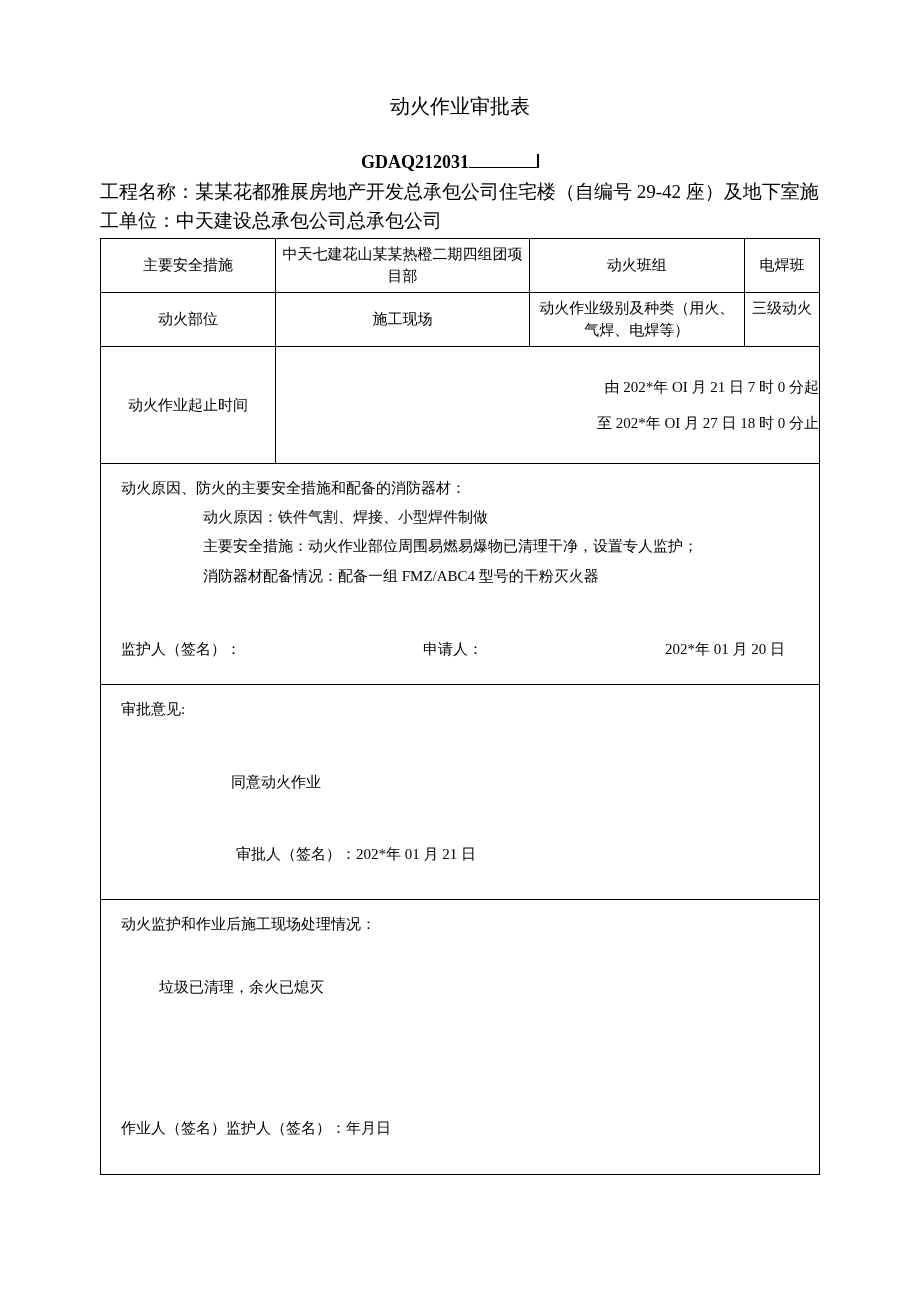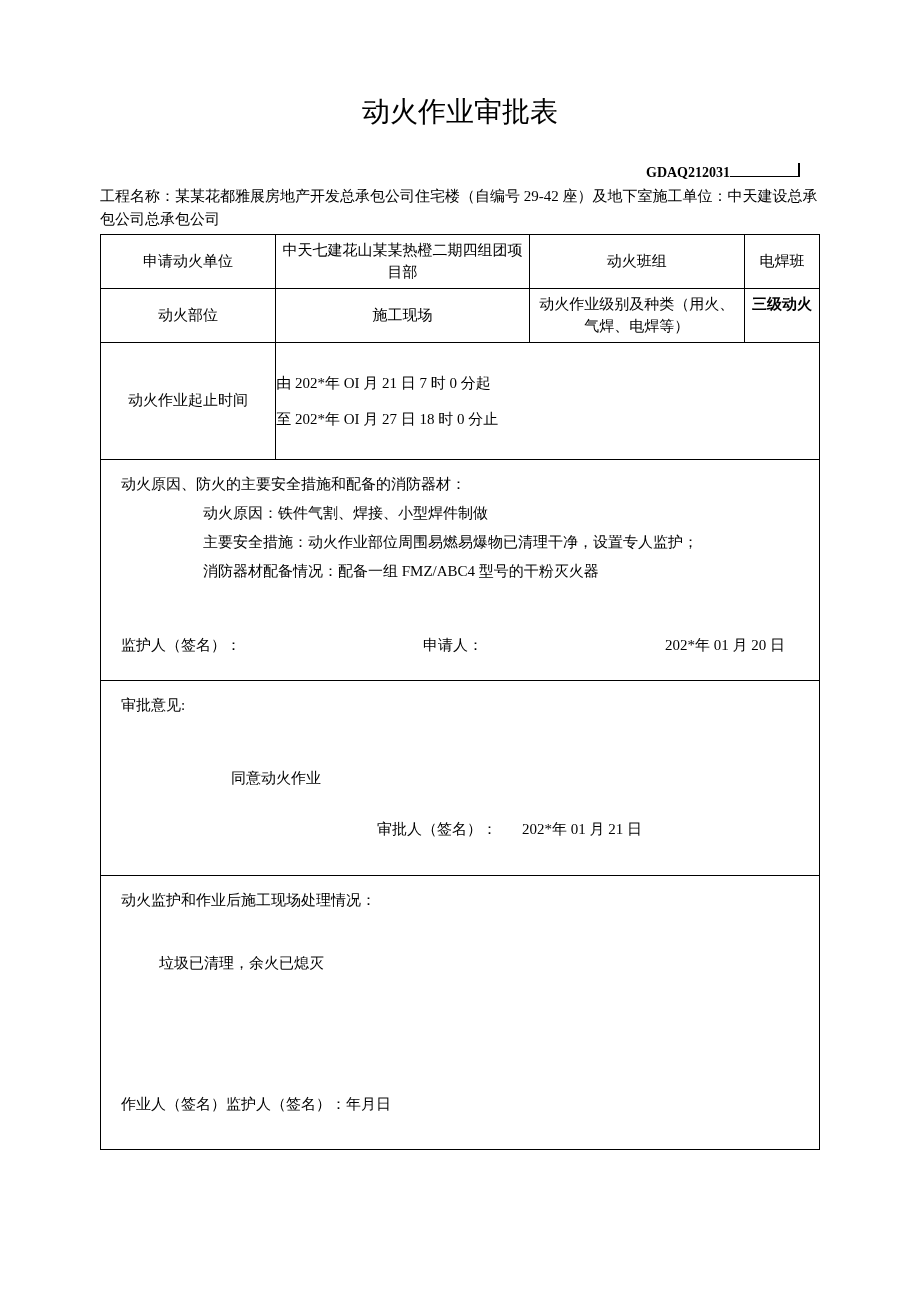--- a/index.html
+++ b/index.html
@@ -9,42 +9,42 @@
     }
     body {
       font-family: "SimSun", "宋体", serif;
       background: #ffffff;
       padding: 93px 100px 60px 100px;
       width: 920px;
       color: #000;
     }
     .page-title {
       text-align: center;
-      font-size: 28px;
+      font-size: 20px;
       font-weight: normal;
       margin-bottom: 32px;
       font-family: "SimHei", "黑体", sans-serif;
     }
     .form-code {
-      text-align: right;
+      text-align: center;
       font-weight: bold;
-      font-size: 14px;
+      font-size: 18px;
       margin-bottom: 4px;
       padding-right: 20px;
     }
     .form-code .blank {
       display: inline-block;
       width: 70px;
       border-bottom: 1px solid #000;
       border-right: 2px solid #000;
       height: 14px;
       vertical-align: baseline;
     }
     .project-line {
-      font-size: 15px;
+      font-size: 19px;
       line-height: 1.55;
       margin-bottom: 2px;
     }
     table {
       border-collapse: collapse;
       width: 100%;
       table-layout: fixed;
     }
     td {
       border: 1px solid #000;
@@ -55,45 +55,44 @@
     .center {
       text-align: center;
       vertical-align: middle;
     }
     .col1 { width: 175px; }
     .col2 { width: 253px; }
     .col3 { width: 215px; }
     .col4 { width: 75px; }
 
     .time-cell {
-      text-align: left;
+      text-align: right;
       padding: 22px 0;
       line-height: 2.4;
     }
     .block-cell {
       padding: 10px 4px 20px 20px;
       line-height: 1.95;
       vertical-align: top;
     }
     .block-cell .indent {
       padding-left: 82px;
     }
     .sign-row {
       display: flex;
       justify-content: space-between;
       margin-top: 44px;
       padding: 0 30px 0 0;
     }
     .approval-sign {
       display: flex;
-      justify-content: center;
+      justify-content: flex-start;
       padding: 0 32px 0 115px;
-      margin-top: 22px;
+      margin-top: 42px;
       margin-bottom: 10px;
-      gap: 25px;
     }
     .site-block .indent2 {
       padding-left: 38px;
       margin-top: 34px;
     }
     .site-block .sig3 {
       display: flex;
       margin-top: 112px;
       padding: 0 90px 0 0;
       margin-bottom: 10px;
@@ -119,31 +118,31 @@
 <table>
   <colgroup>
     <col class="col1">
       <col class="col2">
       <col class="col3">
       <col class="col4">
   </colgroup>
 
   <tbody>
       <tr>
-    <td class="center">申请动火单位</td>
+    <td class="center">主要安全措施</td>
     <td class="center">中天七建花山某某热橙二期四组团项目部</td>
     <td class="center">动火班组</td>
     <td class="center">电焊班</td>
   </tr>
 
   <tr>
     <td class="center">动火部位</td>
     <td class="center">施工现场</td>
     <td class="center" style="vertical-align:top;">动火作业级别及种类（用火、气焊、电焊等）</td>
-    <td class="center" style="vertical-align:top;font-weight:bold;">三级动火</td>
+    <td class="center" style="vertical-align:top;">三级动火</td>
   </tr>
 
   <tr>
     <td class="center">动火作业起止时间</td>
     <td colspan="3" class="time-cell">
       <div>由 202*年 OI 月 21 日 7 时 0 分起</div>
       <div>至 202*年 OI 月 27 日 18 时 0 分止</div>
     </td>
   </tr>
 

